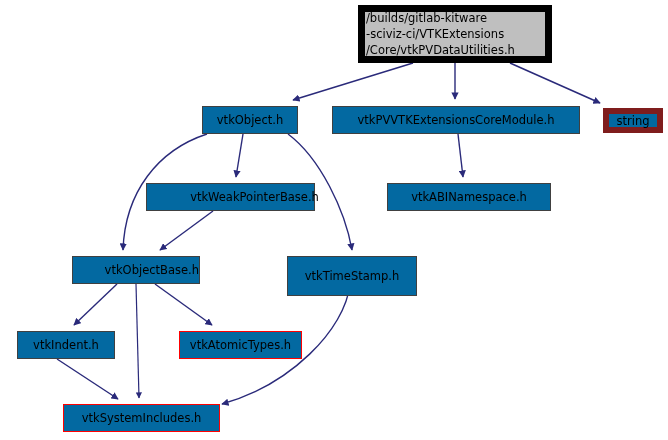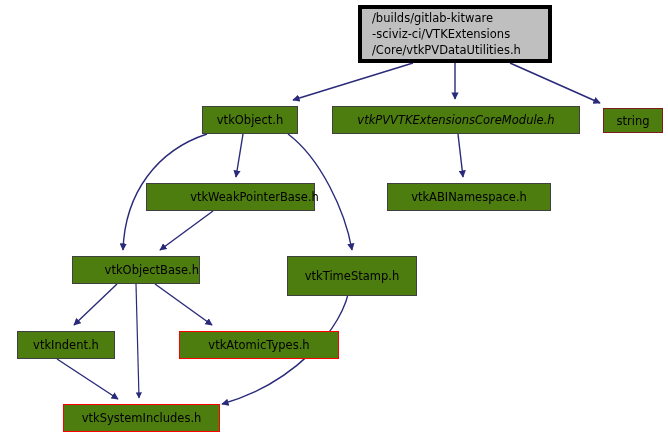--- a/index.html
+++ b/index.html
@@ -21,41 +21,41 @@
     width: 668px;
     height: 440px;
   }
   .node {
     position: absolute;
     box-sizing: border-box;
     display: flex;
     align-items: center;
     justify-content: center;
     text-align: center;
-    background: #4d7c0f;
+    background: #0369a1;
     border: 1px solid #404040;
     color: #000000;
     font-size: 11.5px;
     line-height: 14px;
     white-space: pre;
     z-index: 5;
   }
   .node.root {
     background: #bfbfbf;
-    border: 4px solid #000000;
+    border: 7px solid #000000;
     text-align: left;
     justify-content: flex-start;
-    padding-left: 10px;
+    padding-left: 1px;
     line-height: 16px;
   }
   .node.redborder {
     border: 1px solid #ff0000;
   }
   .node.grayborder {
-    border: 1px solid #7f1d1d;
+    border: 6px solid #7f1d1d;
     color: #000000;
   }
 </style>
 </head>
 <body>
 
 <div id="canvas">
 
   <svg id="edges" viewBox="0 0 668 440" xmlns="http://www.w3.org/2000/svg">
     <defs>
@@ -96,21 +96,21 @@
   <div class="node root" style="left:358px; top:5px; width:194px; height:58px;">
     <span>/builds/gitlab-kitware
 -sciviz-ci/VTKExtensions
 /Core/vtkPVDataUtilities.h</span>
   </div>
 
   <div class="node" style="left:202px; top:106px; width:96px; height:28px;">
     <span>vtkObject.h</span>
   </div>
 
-  <div class="node" style="left:332px; top:106px; width:248px; height:28px;font-style:italic;">
+  <div class="node" style="left:332px; top:106px; width:248px; height:28px;">
     <span>vtkPVVTKExtensionsCoreModule.h</span>
   </div>
 
   <div class="node grayborder" style="left:603px; top:108px; width:60px; height:25px;">
     <span>string</span>
   </div>
 
   <div class="node" style="left:146px; top:183px; width:169px; height:28px;padding-left:48px;">
     <span>vtkWeakPointerBase.h</span>
   </div>
@@ -124,21 +124,21 @@
   </div>
 
   <div class="node" style="left:287px; top:256px; width:130px; height:40px;">
     <span>vtkTimeStamp.h</span>
   </div>
 
   <div class="node" style="left:17px; top:331px; width:98px; height:28px;">
     <span>vtkIndent.h</span>
   </div>
 
-  <div class="node redborder" style="left:179px; top:331px; width:160px; height:28px;">
+  <div class="node redborder" style="left:179px; top:331px; width:123px; height:28px;">
     <span>vtkAtomicTypes.h</span>
   </div>
 
   <div class="node redborder" style="left:63px; top:404px; width:157px; height:28px;">
     <span>vtkSystemIncludes.h</span>
   </div>
 
 </div>
 
 </body></html>

